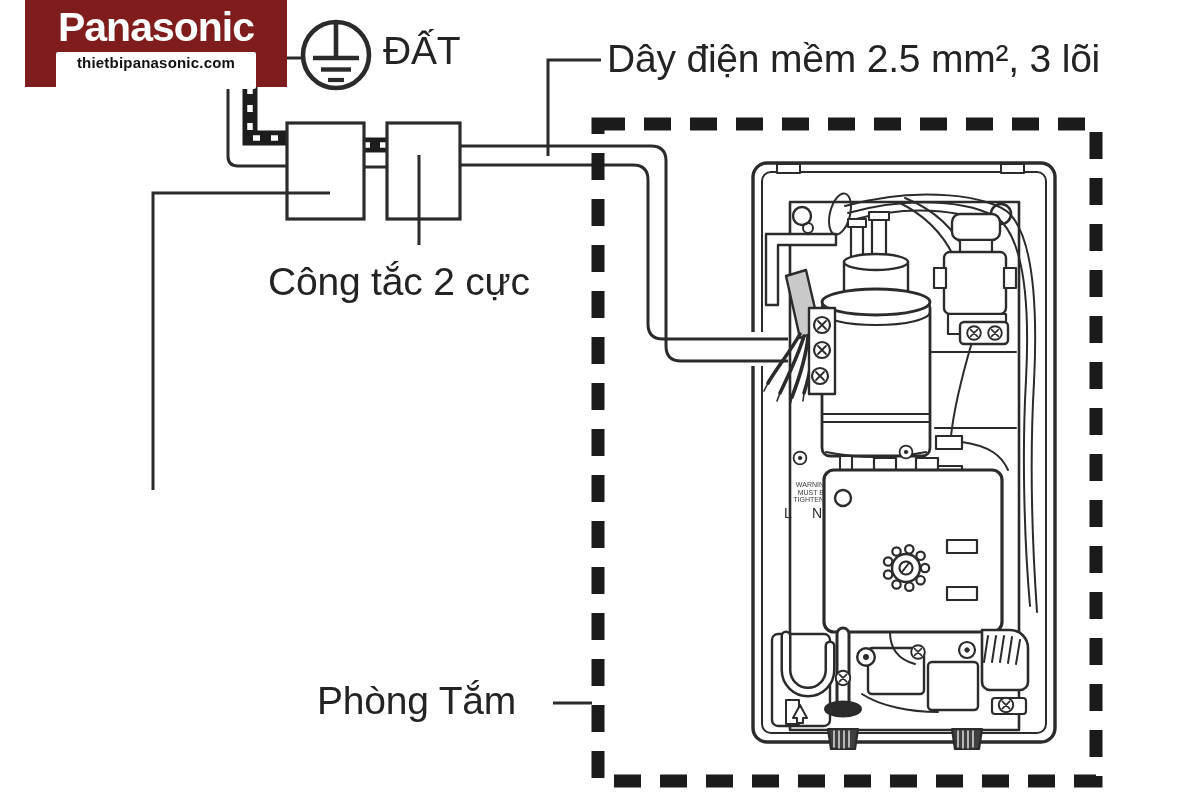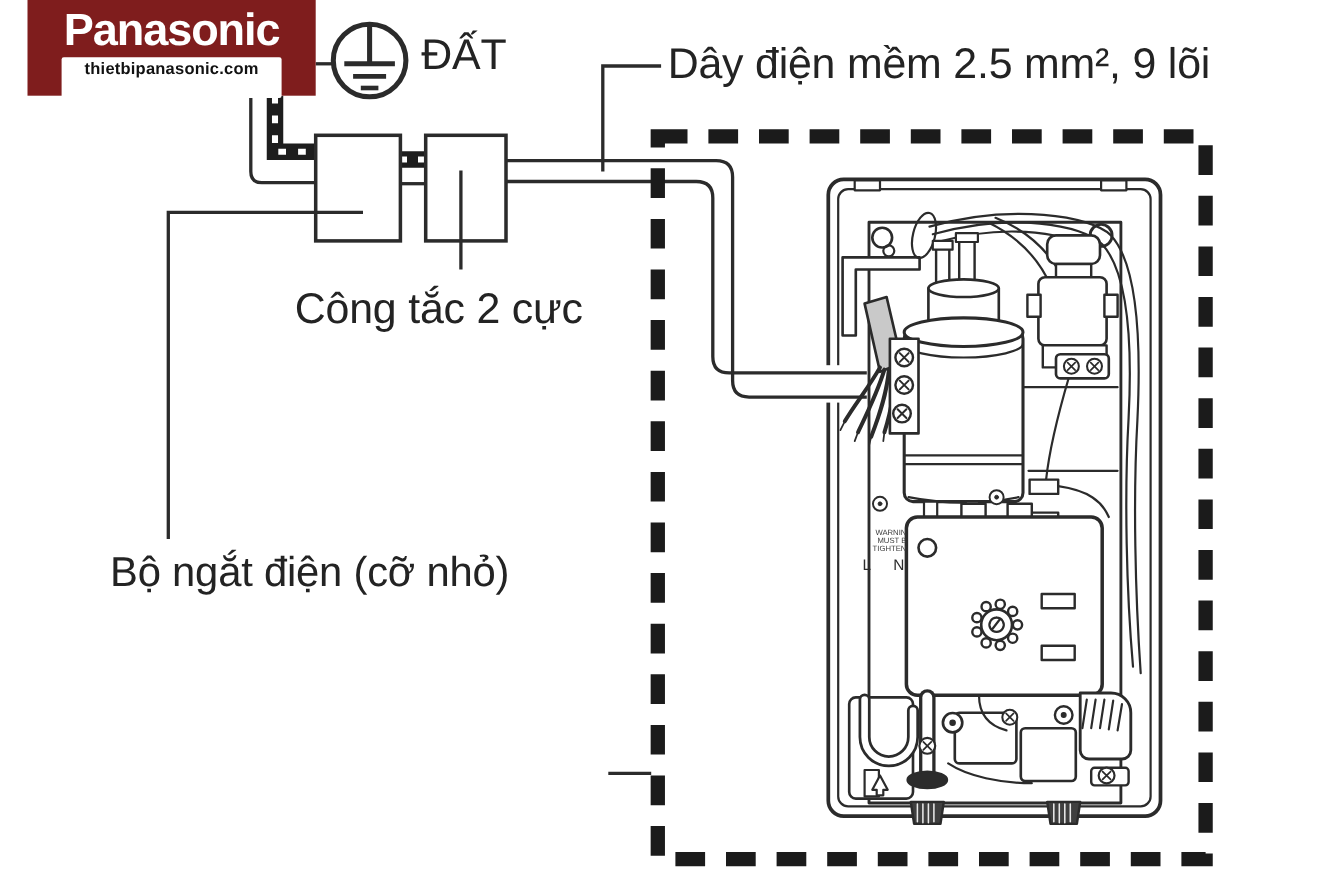--- a/index.html
+++ b/index.html
@@ -253,28 +253,28 @@
 
   <div class="logo">
     <div class="brand">Panasonic</div>
     <div class="site-bar">
       <span>thietbipanasonic.com</span>
     </div>
   </div>
 
   <div class="lbl" style="left:383px;top:29px;">ĐẤT</div>
 
-  <div class="lbl" style="left:607px;top:37px;">Dây điện mềm 2.5 mm², 9 lõi</div>
+  <div class="lbl" style="left:607px;top:37px;">Dây điện mềm 2.5 mm², 3 lõi</div>
 
   <div class="lbl two-line" style="left:252px;top:258px;margin-left:16px;">
     <div>Công tắc 2 cực</div>
   </div>
 
-  <div class="lbl" style="left:100px;top:500px;font-size:38px;">Bộ ngắt điện (cỡ nhỏ)</div>
-
+
+  <div class="lbl" style="left:317px;top:679px;">Phòng Tắm</div>
 
   <div class="warning">
     <div>WARNIN</div>
     <div>MUST B</div>
     <div>TIGHTEN</div>
   </div>
   <div class="term l">L</div>
   <div class="term n">N</div>
 
 </div>

